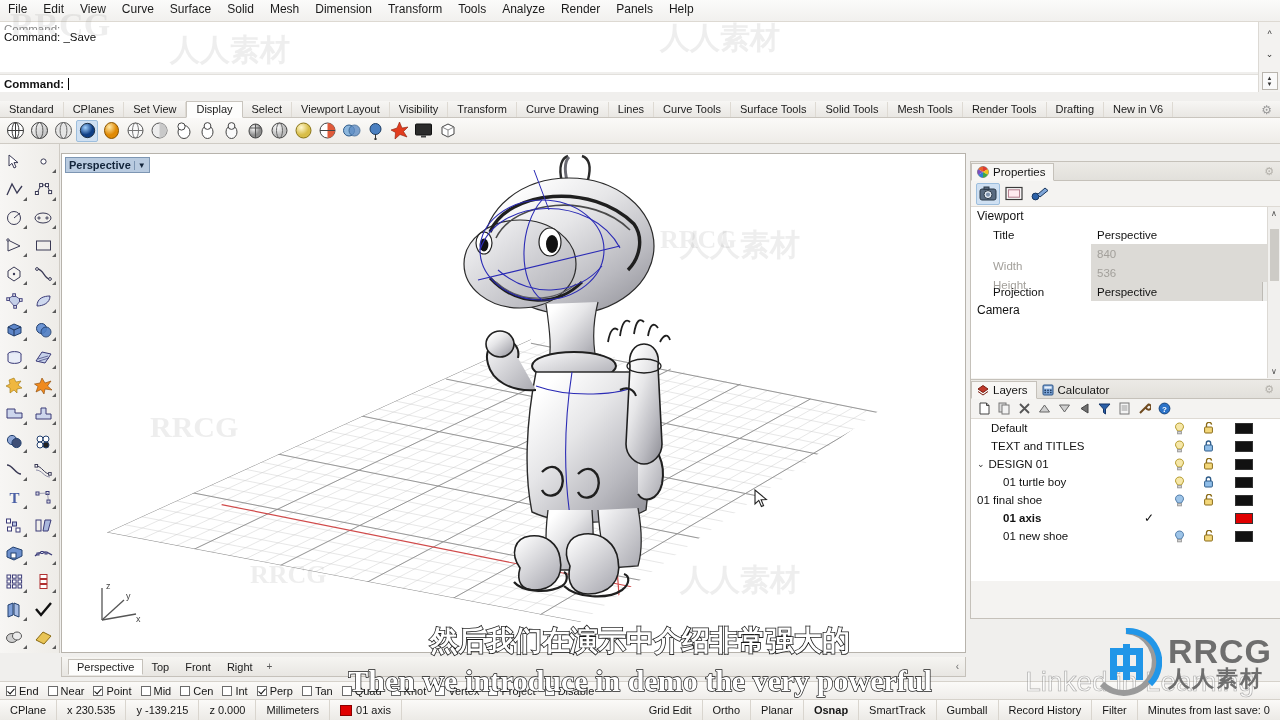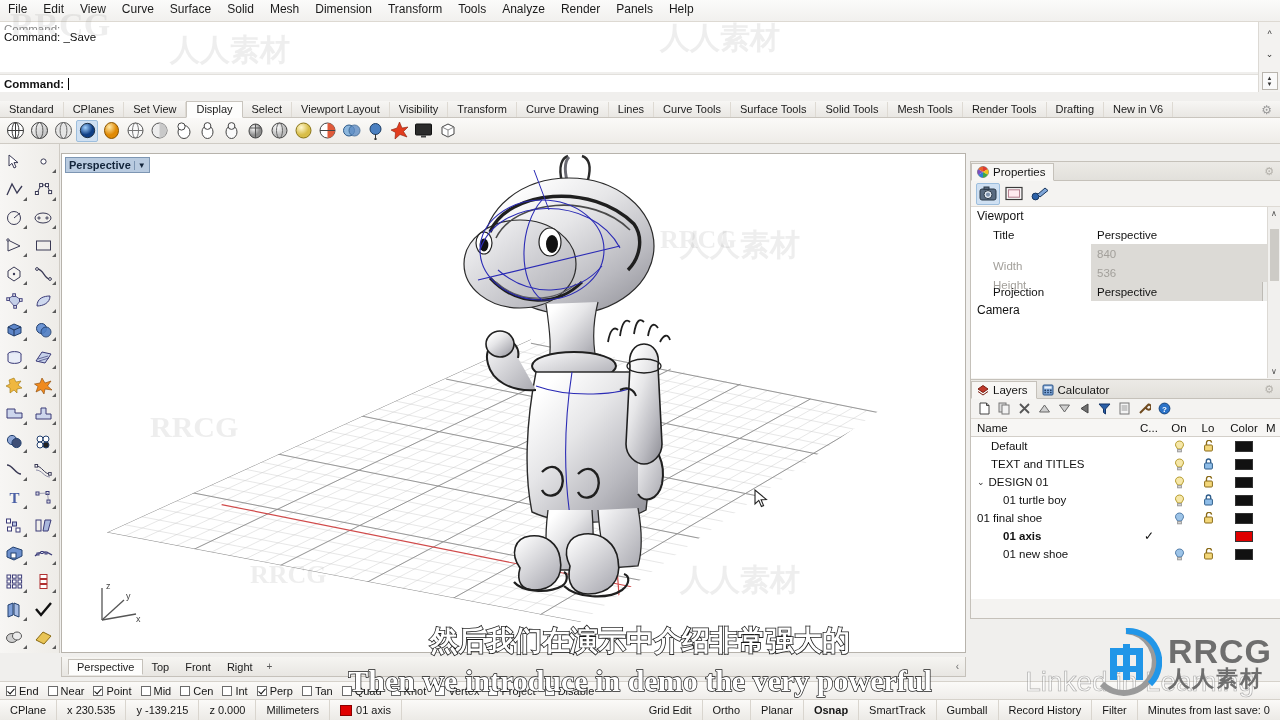--- a/index.html
+++ b/index.html
@@ -1212,28 +1212,20 @@
           </svg>
         </div>
       <div class="lbtn">
           <svg width="13" height="13" viewBox="0 0 13 13">
             <circle cx="6.5" cy="6.5" r="5.4" fill="#2a72c8" stroke="#15437d"></circle>
             <text x="6.5" y="9.6" font-size="8" fill="#fff" text-anchor="middle" font-family="Liberation Sans, sans-serif" font-weight="bold">?</text>
           </svg>
         </div>
     </div>
 
-    <div class="ltab-head">
-      <div class="c" style="flex:1">Name</div>
-      <div class="c" style="width:30px;text-align:center;padding:0">C...</div>
-      <div class="c" style="width:30px;text-align:center;padding:0">On</div>
-      <div class="c" style="width:28px;text-align:center;padding:0">Lo</div>
-      <div class="c" style="width:44px;text-align:center;padding:0">Color</div>
-      <div class="c" style="width:14px;padding:0">M</div>
-    </div>
 
     <div class="layerlist">
 
       <div class="lrow">
         <div class="nm" style="padding-left:20px">Default</div>
         <div class="cc"></div>
         <div class="on">
             <svg width="11" height="13" viewBox="0 0 11 13">
               <path d="M5.5 1 C8 1 9.5 2.8 9.5 4.8 C9.5 6.6 7.8 7.6 7.5 9 L3.5 9 C3.2 7.6 1.5 6.6 1.5 4.8 C1.5 2.8 3 1 5.5 1 Z" fill="#f6e7a8" stroke="#b59b2a"></path>
               <rect x="3.6" y="9.6" width="3.8" height="2.2" fill="#ddd" stroke="#999"></rect>

